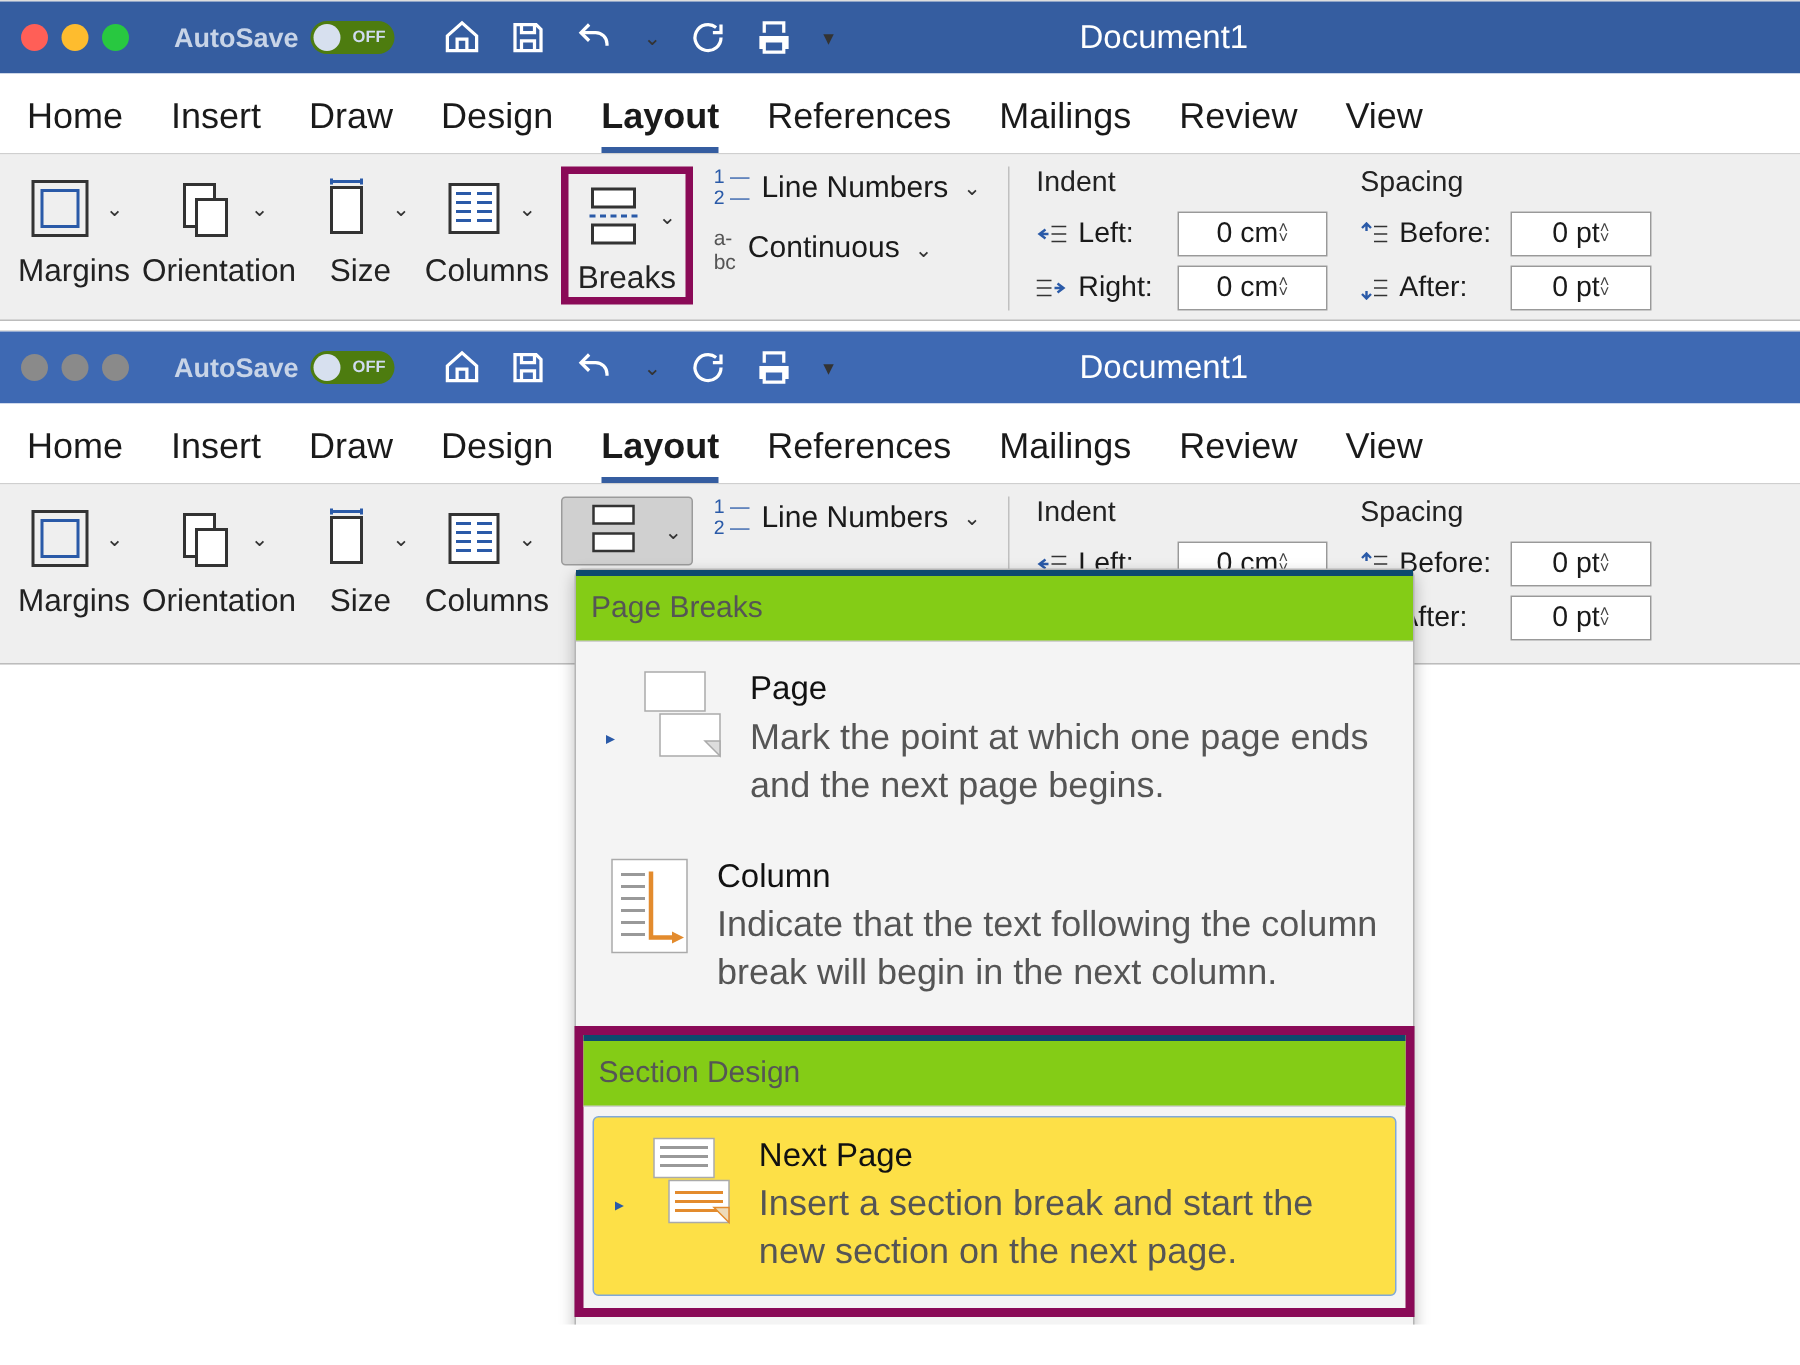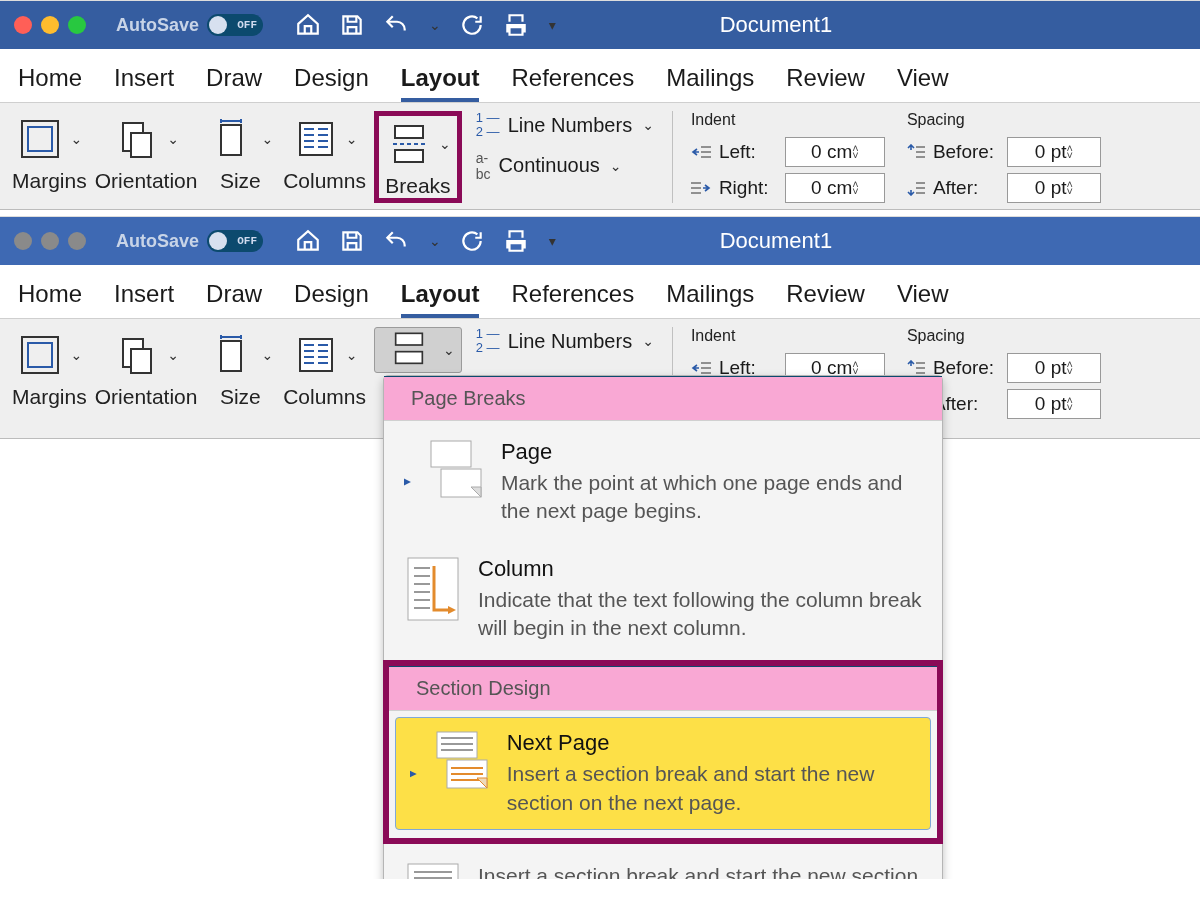--- a/index.html
+++ b/index.html
@@ -25,24 +25,24 @@
   .traffic .dot { width:18px; height:18px; border-radius:50%; }
   .dot.red    { background:#ff5f57; }
   .dot.yellow { background:#febc2e; }
   .dot.green  { background:#28c840; }
   .dot.gray   { background:#8a8a8a; }
   .autosave {
     display:flex; align-items:center; gap:8px; margin-left:20px;
     color:#c8d4e7; font-weight:600; font-size:18px;
   }
   .toggle {
-    width:56px; height:22px; border-radius:11px; background:#0c4a6e;
+    width:56px; height:22px; border-radius:11px; background:#4d7c0f;
     position:relative; display:flex; align-items:center;
     justify-content:flex-end; padding-right:6px;
-    font-size:11px; color:#d0dbef;font-family:Liberation Mono, monospace;
+    font-size:11px; color:#d0dbef;
   }
   .toggle .knob {
     position:absolute; left:2px; top:2px; width:18px; height:18px;
     border-radius:50%; background:#d7e0ef;
   }
   .qat { display:flex; align-items:center; gap:18px; margin-left:22px; }
   .qat svg { width:26px; height:26px; stroke:#fff; fill:none; stroke-width:2; }
   .doc-title { flex:1; text-align:center; font-size:22px; color:#fff; margin-right:200px; }
 
   
@@ -65,21 +65,21 @@
     display:flex; align-items:center; gap:4px; padding:4px 2px;
   }
   .icon-48 { width:48px; height:48px; }
   .caret { font-size:14px; color:#333; margin-left:2px;}
   .grp-label { font-size:21px; color:#222; }
   .sep { width:1px; background:#c0c0c0; align-self:stretch; margin:0 10px; }
   .side-col { display:flex; flex-direction:column; gap:10px; font-size:20px; }
   .side-row { display:flex; align-items:center; gap:8px; }
   .mini-num { font-size:13px; color:#2a5aa8; line-height:1.1; }
   .indent-block, .spacing-block { display:flex; flex-direction:column; gap:6px; font-size:19px; }
-  .indent-block .hdr, .spacing-block .hdr { font-size:16px; color:#222; margin-bottom:2px;}
+  .indent-block .hdr, .spacing-block .hdr { font-size:19px; color:#222; margin-bottom:2px;}
   .field-row { display:flex; align-items:center; gap:8px; }
   .field-row .lbl { width:58px; }
   .spinbox {
     width:100px; height:30px; border:1px solid #999; background:#fff;
     display:flex; align-items:center; padding:0 6px; font-size:19px;
     justify-content:center;
   }
   .spinbox.sm { width:94px; }
   .spin-arrows { display:flex; flex-direction:column; line-height:0.6; font-size:11px; color:#444; }
 
@@ -99,30 +99,30 @@
   }
 
   
   .dropdown {
     position:absolute; left:383px; top:56px; width:560px;
     background:#f4f4f4; border:1px solid #b5b5b5; border-radius:5px;
     box-shadow:0 4px 10px rgba(0,0,0,.25);
     font-size:19px;
   }
   .dd-head {
-    background:#f9a8d4; border-top:1px solid #0c4a6e; border-bottom:1px solid #d0d0d0;
-    padding:10px 27px; color:#555; font-size:20px;
+    background:#84cc16; border-top:4px solid #0c4a6e; border-bottom:1px solid #d0d0d0;
+    padding:10px 10px; color:#555; font-size:20px;
   }
   .dd-item {
     display:flex; gap:16px; padding:12px 14px; align-items:flex-start;
     border-radius:4px; margin:6px;
   }
   .dd-item .thumb { width:58px; flex-shrink:0; }
   .dd-item .t-title { font-size:22px; color:#111; margin-bottom:4px; }
-  .dd-item .t-desc  { font-size:21px; color:#555; line-height:1.35; }
+  .dd-item .t-desc  { font-size:24px; color:#555; line-height:1.35; }
   .dd-item.selected { background:#fde047; border:1px solid #7fa8d8; }
   .section-hl { border:6px solid #8a0a57; margin:0 -1px; padding-bottom:2px;}
   .pin { width:10px; height:10px; align-self:center; }
 
   .wrap2 { margin-top:6px; }
 
   
   svg { display:block; }
 </style>
 </head>

